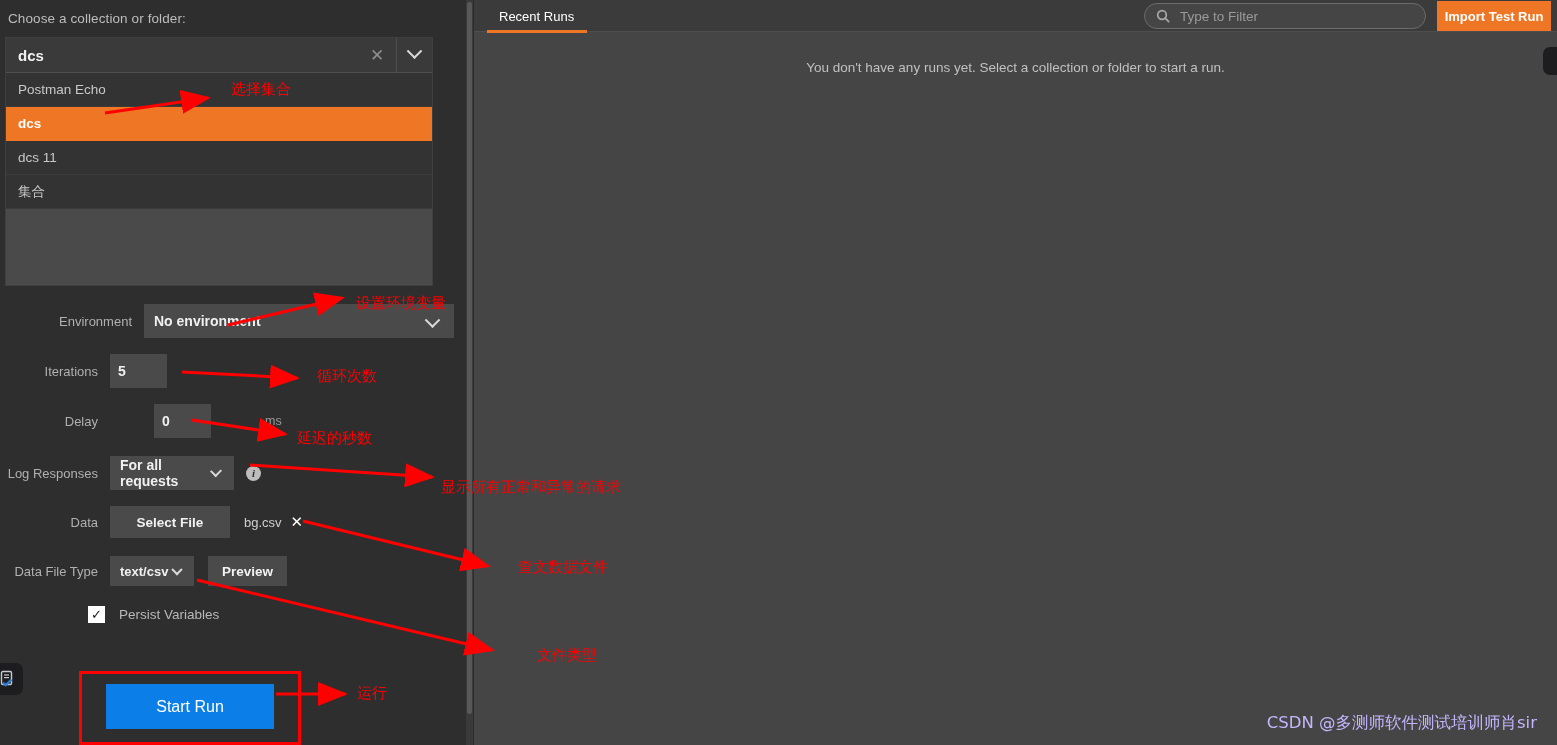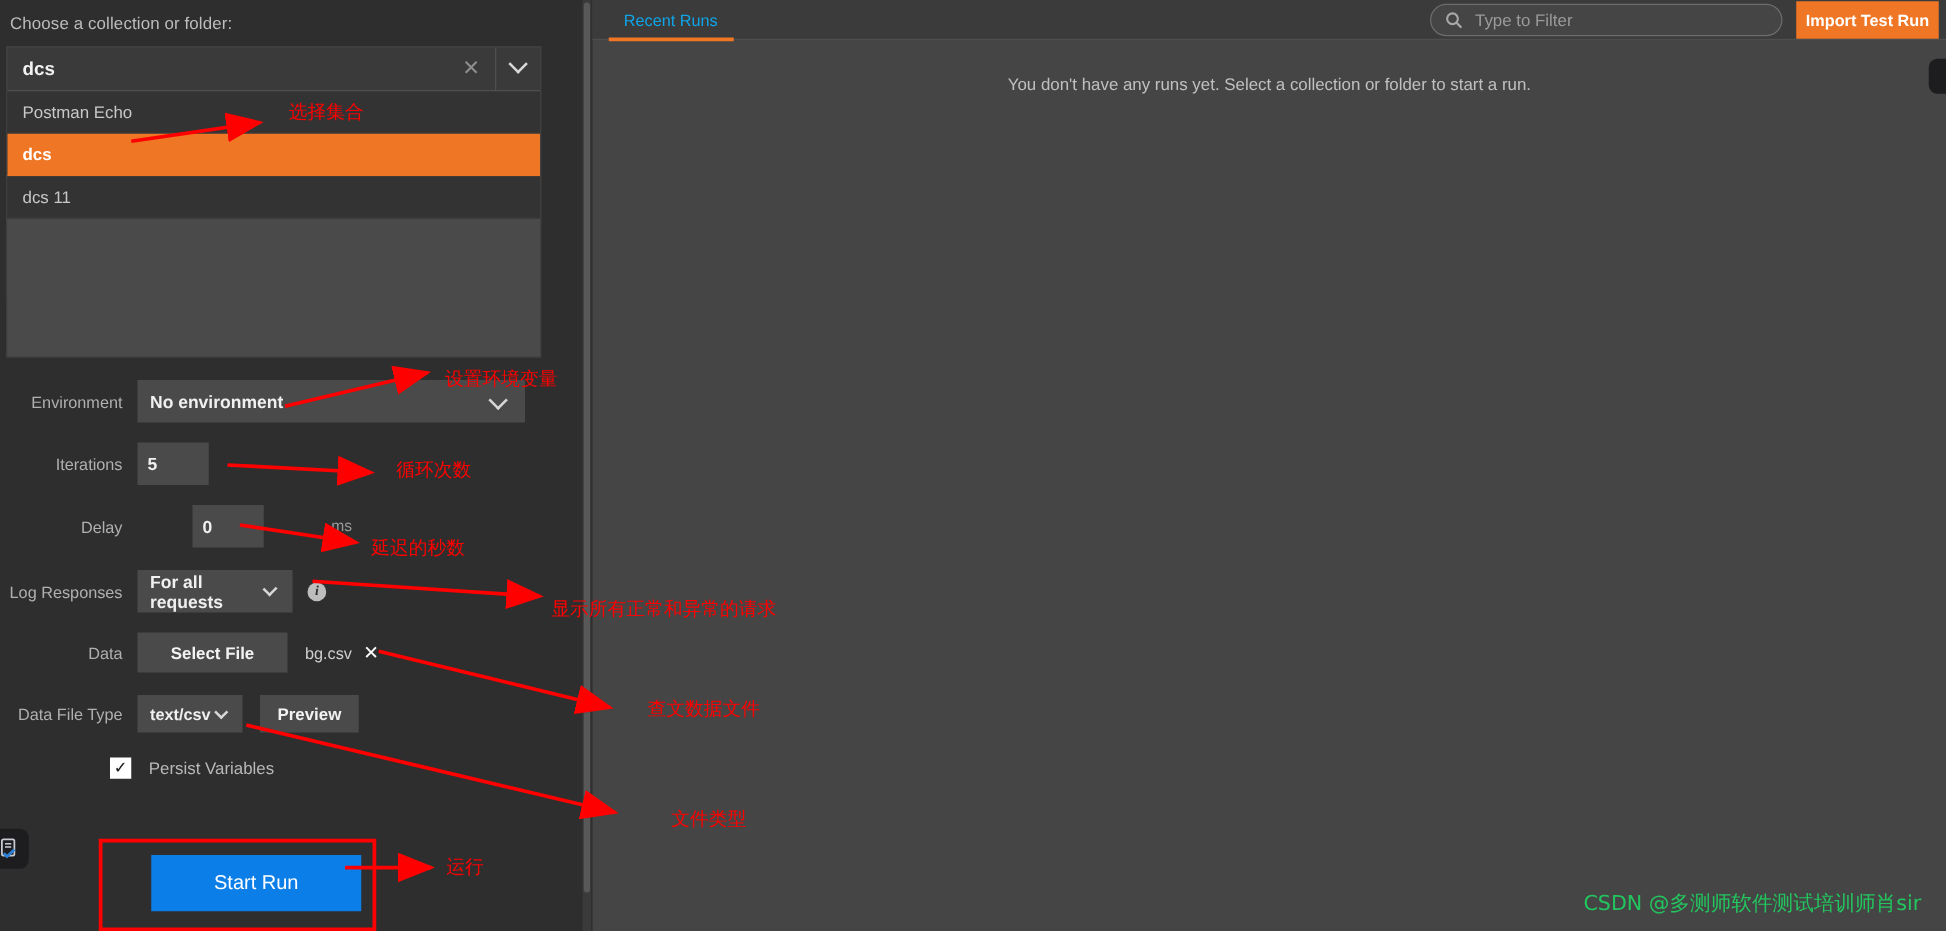--- a/index.html
+++ b/index.html
@@ -194,21 +194,21 @@
     line-height: 1;
     font-family: "DejaVu Sans", sans-serif;
   }
   .chk-label {
     margin-left: 14px;
     font-size: 13.5px;
     color: #b8b8b8;
   }
   #start-run-btn {
     position: absolute;
-    left: 121px; top: 684px;
+    left: 106px; top: 684px;
     width: 168px; height: 45px;
     background: #0c7ee8;
     color: #ffffff;
     font-size: 16px;
     border: none;
     cursor: pointer;
     font-family: "Liberation Sans", sans-serif;
   }
   #start-run-highlight {
     position: absolute;
@@ -255,21 +255,21 @@
     background: #3b3b3b;
     border-bottom: 1px solid #4e4e4e;
   }
   #tab-recent-runs {
     position: absolute;
     left: 13px; top: 0;
     height: 32px;
     display: flex; align-items: center;
     padding: 0 12px;
     font-size: 13px;
-    color: #0ea5e9;
+    color: #ffffff;
     cursor: pointer;
   }
   #tab-underline {
     position: absolute;
     left: 13px; top: 30px;
     width: 100px; height: 3px;
     background: #ef7624;
   }
   #search-wrap {
     position: absolute;
@@ -321,21 +321,21 @@
     position: absolute;
     right: 0; top: 47px;
     width: 14px; height: 28px;
     background: #1d1d20;
     border-radius: 7px 0 0 7px;
   }
   #watermark {
     position: absolute;
     right: 20px; bottom: 11px;
     font-size: 16.5px;
-    color: #22c55e;
+    color: #c4b5fd;
     font-family: "DejaVu Sans", sans-serif;
     white-space: nowrap;
   }
 
   
   #annotations {
     position: absolute;
     left: 0; top: 0;
     width: 1557px; height: 745px;
     pointer-events: none;
@@ -362,25 +362,26 @@
         <span id="collection-value">dcs</span>
         <span id="collection-clear">✕</span>
         <span id="collection-caret">
           <span class="chev"></span>
         </span>
       </div>
       <div id="collection-list">
         <div class="coll-item">Postman Echo</div>
         <div class="coll-item selected">dcs</div>
         <div class="coll-item">dcs 11</div>
+        <div class="coll-item">集合</div>
       </div>
       <div id="collection-empty"></div>
     </div>
 
-    <div class="form-row" style="top:304px;">
+    <div class="form-row" style="top:304px;margin-left:34px;">
       <div class="row-label">Environment</div>
       <div class="field-select" style="width:310px; justify-content:space-between;">
         <span>No environment</span>
         <span class="chev" style="margin-right:6px; margin-top:6px;"></span>
       </div>
     </div>
 
     <div class="form-row" style="top:354px;">
       <div class="row-label">Iterations</div>
       <input class="field-input" id="iterations-input" value="5" style="">

